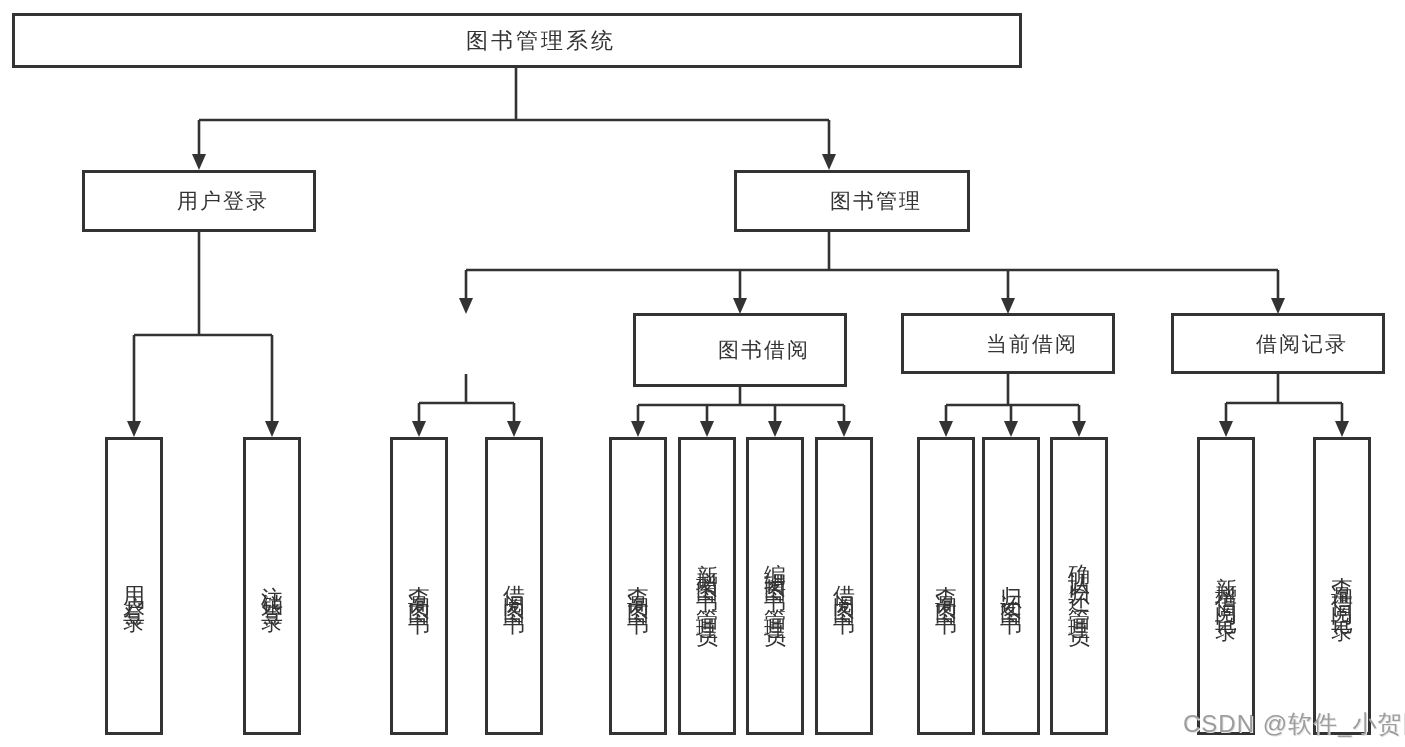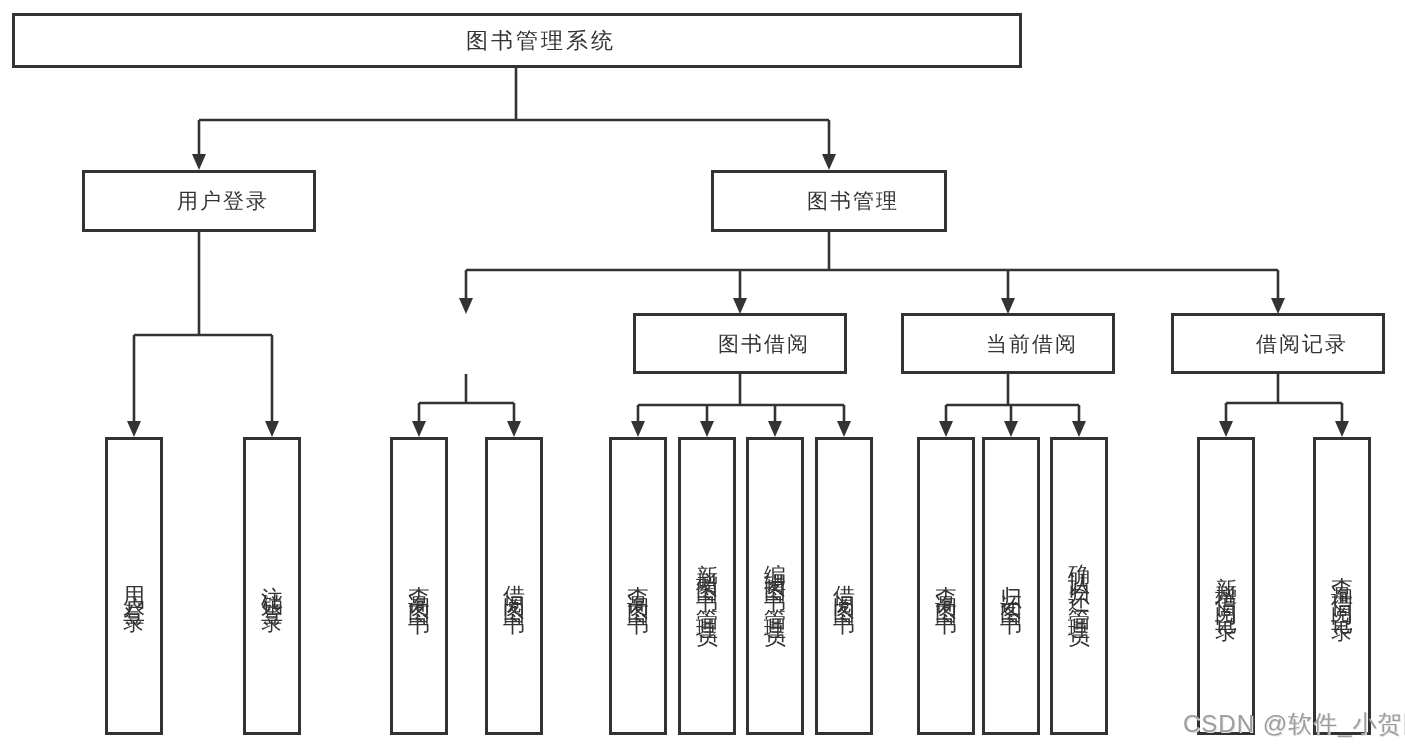--- a/index.html
+++ b/index.html
@@ -97,23 +97,23 @@
     <g>
       <path d="M1278 374 V403 M1226 403 H1342 M1226 403 V422 M1342 403 V422"></path>
       <polygon points="1219,421 1233,421 1226,437"></polygon>
       <polygon points="1335,421 1349,421 1342,437"></polygon>
     </g>
   </svg>
 
   <div class="node h-node root-node" style="left:12px;top:13px;width:1010px;height:55px">图书管理系统</div>
 
   <div class="node h-node" style="left:82px;top:170px;width:234px;height:62px">用户登录</div>
-  <div class="node h-node" style="left:711px;top:170px;width:236px;height:62px">图书管理</div>
+  <div class="node h-node" style="left:734px;top:170px;width:236px;height:62px">图书管理</div>
 
-  <div class="node h-node" style="left:633px;top:313px;width:214px;height:61px">图书借阅</div>
+  <div class="node h-node" style="left:633px;top:313px;width:214px;height:74px">图书借阅</div>
   <div class="node h-node" style="left:901px;top:313px;width:214px;height:61px">当前借阅</div>
   <div class="node h-node" style="left:1171px;top:313px;width:214px;height:61px">借阅记录</div>
 
   <div class="node v-node" style="left:105px;top:437px;width:58px;height:298px">用户登录</div>
   <div class="node v-node" style="left:243px;top:437px;width:58px;height:298px">注销登录</div>
 
   <div class="node v-node" style="left:390px;top:437px;width:58px;height:298px">查询图书</div>
   <div class="node v-node" style="left:485px;top:437px;width:58px;height:298px">借阅图书</div>
 
   <div class="node v-node" style="left:609px;top:437px;width:58px;height:298px">查询图书</div>

